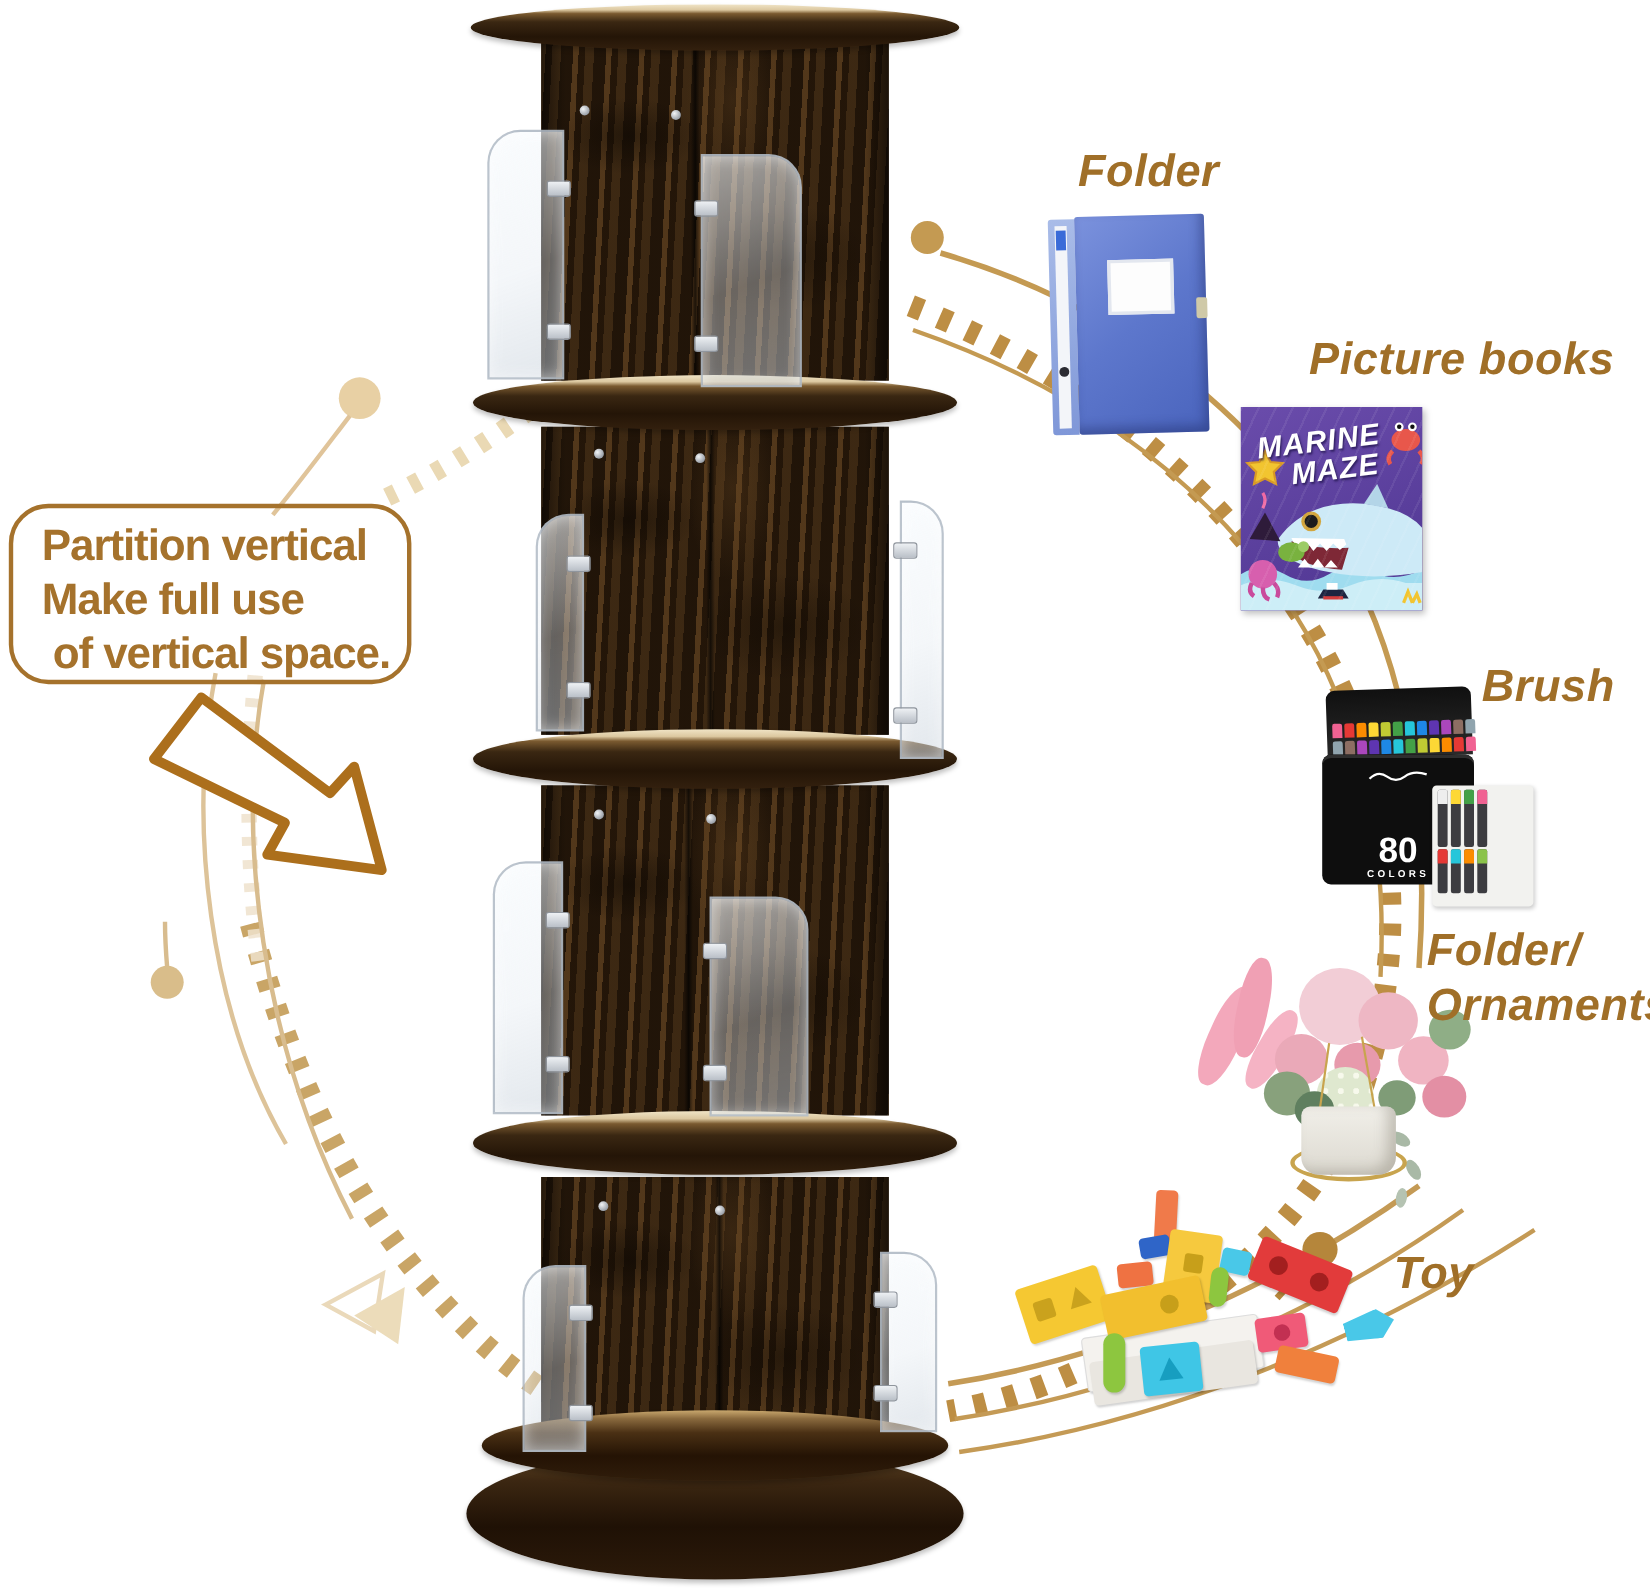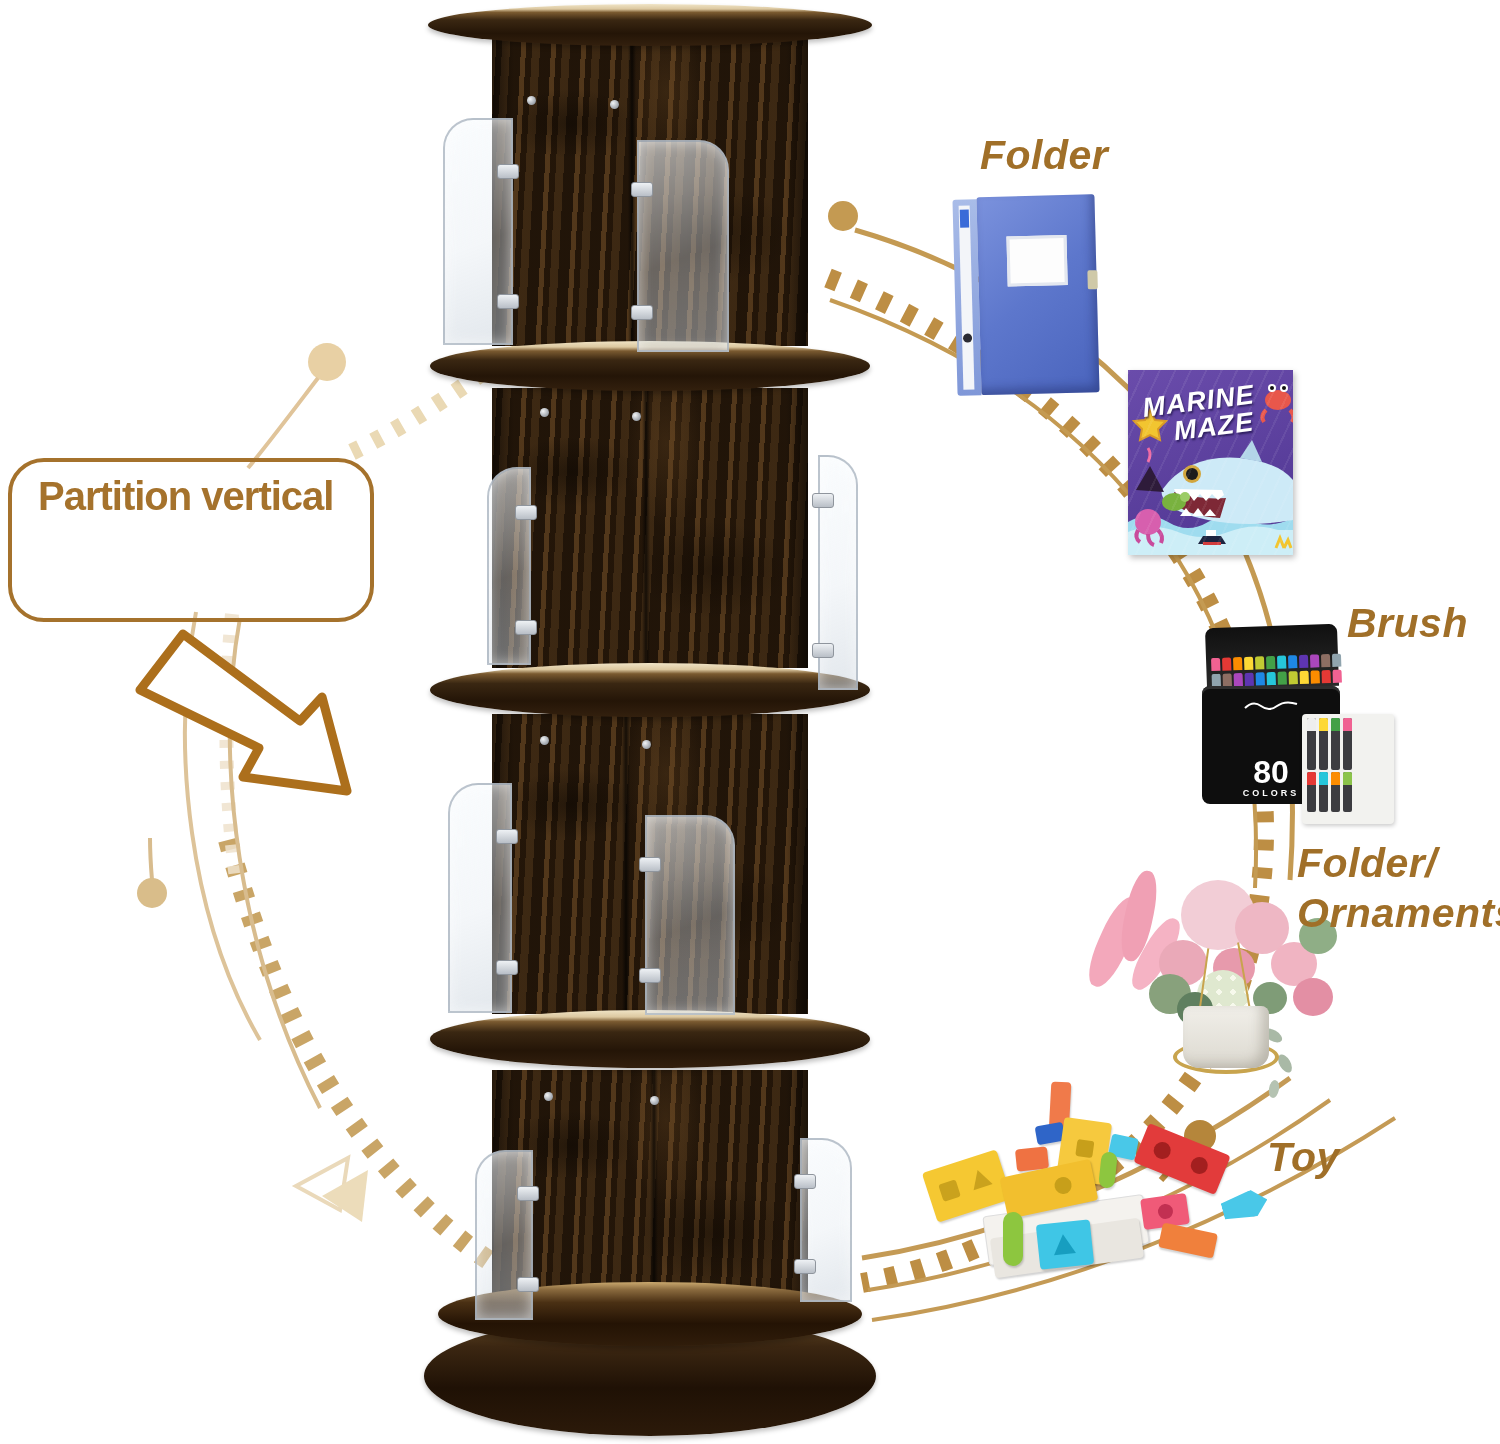--- a/index.html
+++ b/index.html
@@ -177,20 +177,22 @@
     <div class="screw" style="left:540px;top:408px;"></div>
       <div class="screw" style="left:632px;top:412px;"></div>
     <div class="screw" style="left:540px;top:736px;"></div>
       <div class="screw" style="left:642px;top:740px;"></div>
     <div class="screw" style="left:544px;top:1092px;"></div>
       <div class="screw" style="left:650px;top:1096px;"></div>
   </div>
 
   <div class="note-box">
     <span>Partition vertical</span>
+    <span>Make full use</span>
+    <span>of vertical space.</span>
   </div>
 
   <div class="folder">
     <div class="spine"></div>
     <div class="spine-strip"></div>
     <div class="spine-tab"></div>
     <div class="spine-hole"></div>
     <div class="face"></div>
     <div class="label"></div>
     <div class="clasp"></div>
@@ -354,18 +356,19 @@
       <div class="hole" style="left:16px;top:8px;width:15px;height:15px;background:#c23052;"></div>
       </div>
     <div class="tp" style="left:242px;top:152px;width:56px;height:25px;background:#f0803c;transform:rotate(12deg);"></div>
     <div class="tp" style="left:120px;top:146px;width:54px;height:45px;background:#3fc6e6;transform:rotate(-6deg);">
       <div class="hole" style="left:15px;top:12px;width:0;height:0;border-left:11px solid transparent;border-right:11px solid transparent;border-bottom:20px solid #179ec0;border-radius:0;background:none;"></div>
       </div>
     <div class="tp" style="left:304px;top:116px;width:46px;height:27px;background:#49c8e8;transform:rotate(-15deg);clip-path:polygon(0 20%,70% 0,100% 50%,70% 100%,0 80%);"></div>
   </div>
 
   <div class="lbl" style="left:980px;top:132px;">Folder</div>
+  <div class="lbl" style="left:1190px;top:303px;">Picture books</div>
   <div class="lbl" style="left:1347px;top:600px;">Brush</div>
   <div class="lbl" style="left:1297px;top:840px;">Folder/</div>
   <div class="lbl" style="left:1297px;top:890px;">Ornaments</div>
   <div class="lbl" style="left:1267px;top:1134px;">Toy</div>
 
 </div>
 
 </body></html>

